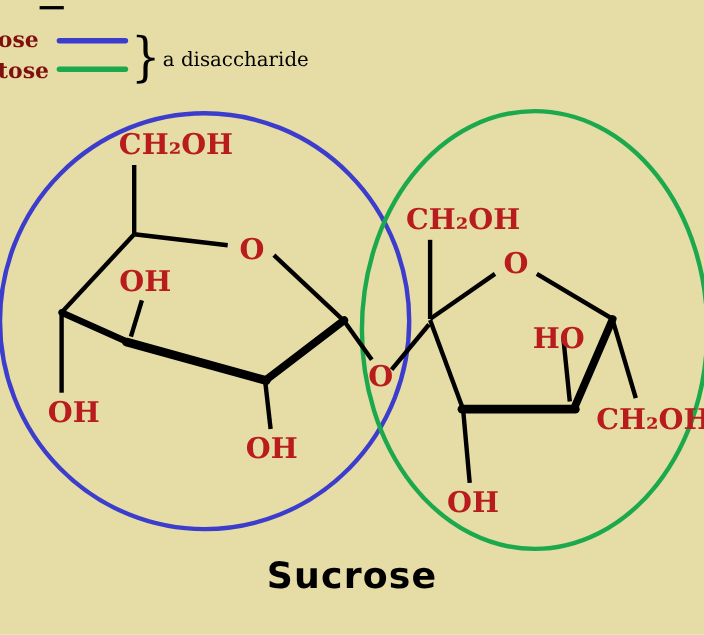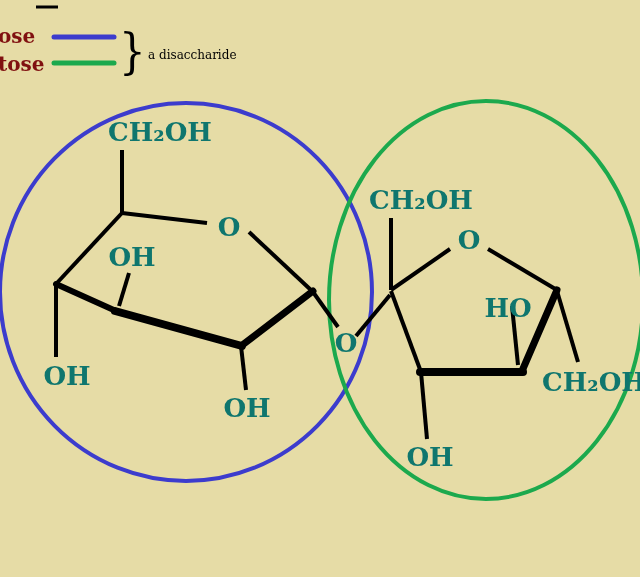--- a/index.html
+++ b/index.html
@@ -20,21 +20,21 @@
     left: 0;
     top: 0;
   }
   .bond {
     stroke: #000000;
     fill: none;
   }
   .lbl {
     position: absolute;
     transform: translate(-50%, -50%);
-    color: #0f766e;
+    color: #b91c1c;
     font-size: 26px;
     font-weight: bold;
     white-space: nowrap;
     line-height: 1;
   }
   .lbl-left {
     position: absolute;
     transform: translate(0, -50%);
     color: #801010;
     font-size: 20px;
@@ -51,21 +51,21 @@
     font-size: 42px;
     font-weight: normal;
     line-height: 1;
   }
   .caption {
     position: absolute;
     left: 148px;
     top: 55px;
     transform: translate(0, -50%);
     color: #000000;
-    font-size: 12px;
+    font-size: 18px;
     white-space: nowrap;
     line-height: 1;
   }
   .title {
     position: absolute;
     left: 320px;
     top: 523px;
     transform: translate(-50%, -50%);
     color: #000000;
     font-family: "DejaVu Sans", sans-serif;
@@ -128,14 +128,15 @@
   <div class="lbl" style="left:247px; top:408px;">OH</div>
 
   <div class="lbl" style="left:346px; top:343px;">O</div>
 
   <div class="lbl" style="left:421px; top:200px;">CH₂OH</div>
   <div class="lbl" style="left:469px; top:240px;">O</div>
   <div class="lbl" style="left:508px; top:308px;">HO</div>
   <div class="lbl" style="left:594px; top:382px;">CH₂OH</div>
   <div class="lbl" style="left:430px; top:457px;">OH</div>
 
+  <div class="title">Sucrose</div>
 
 </div>
 
 </body></html>

